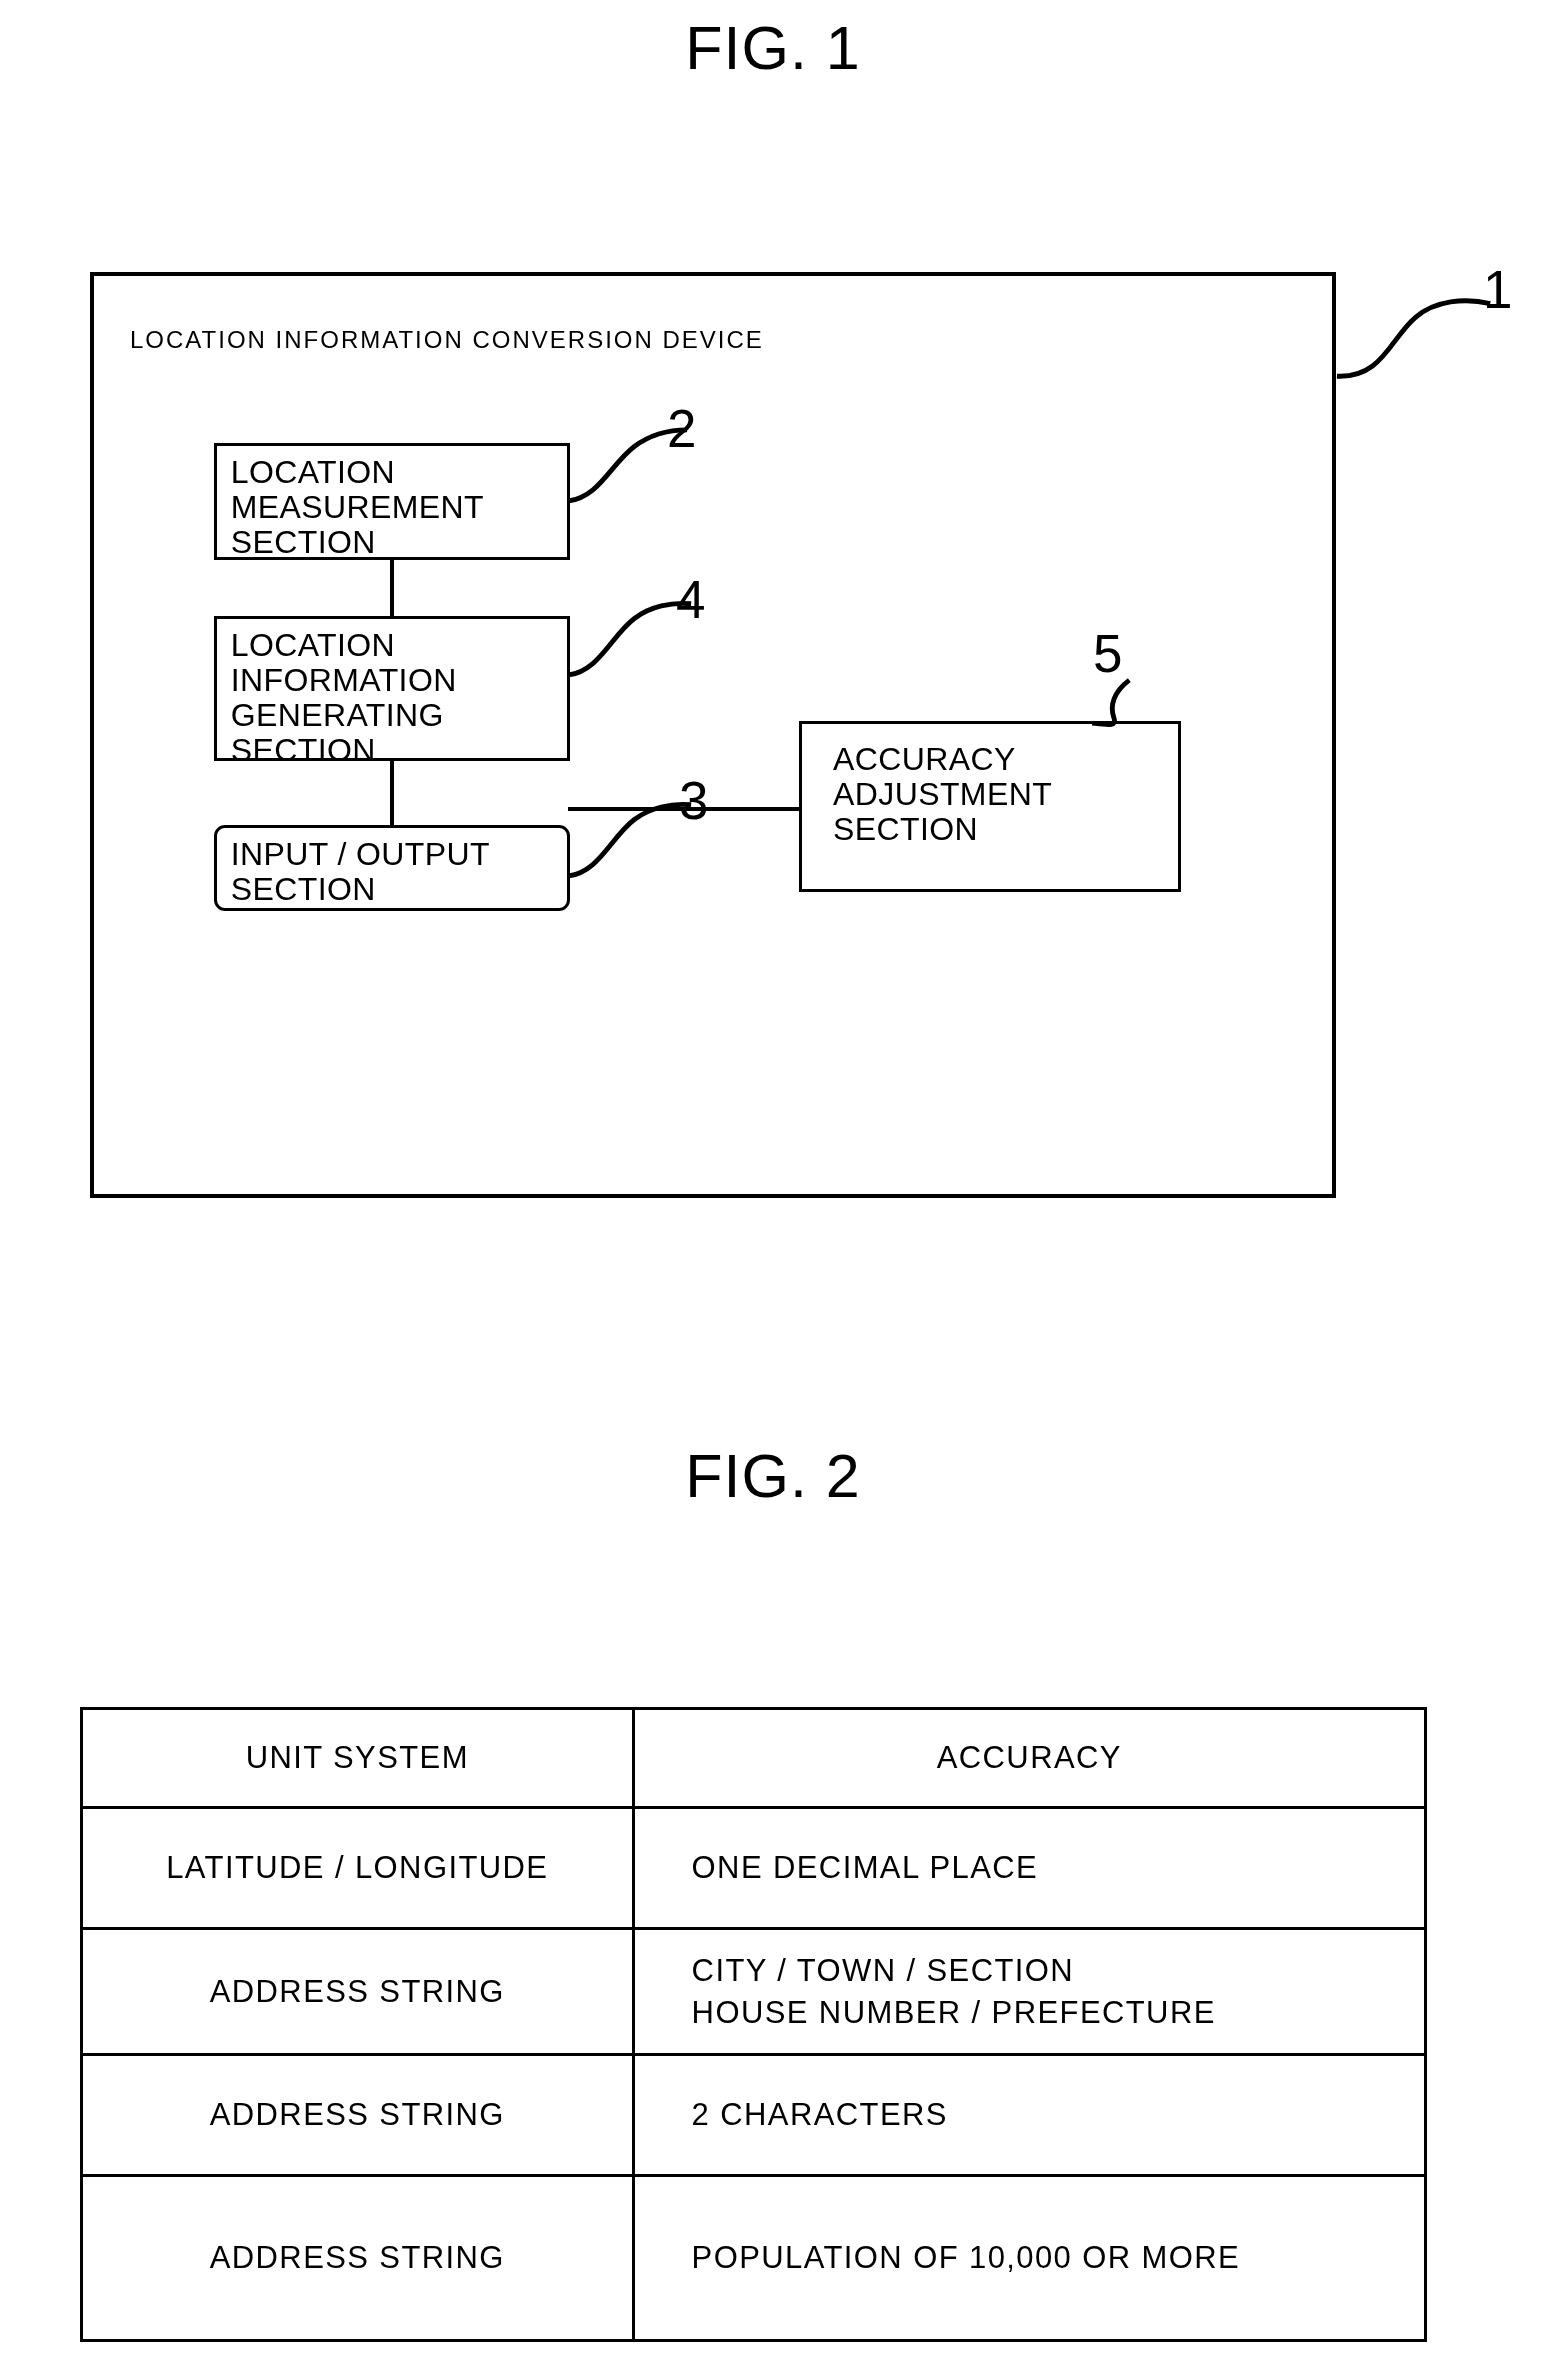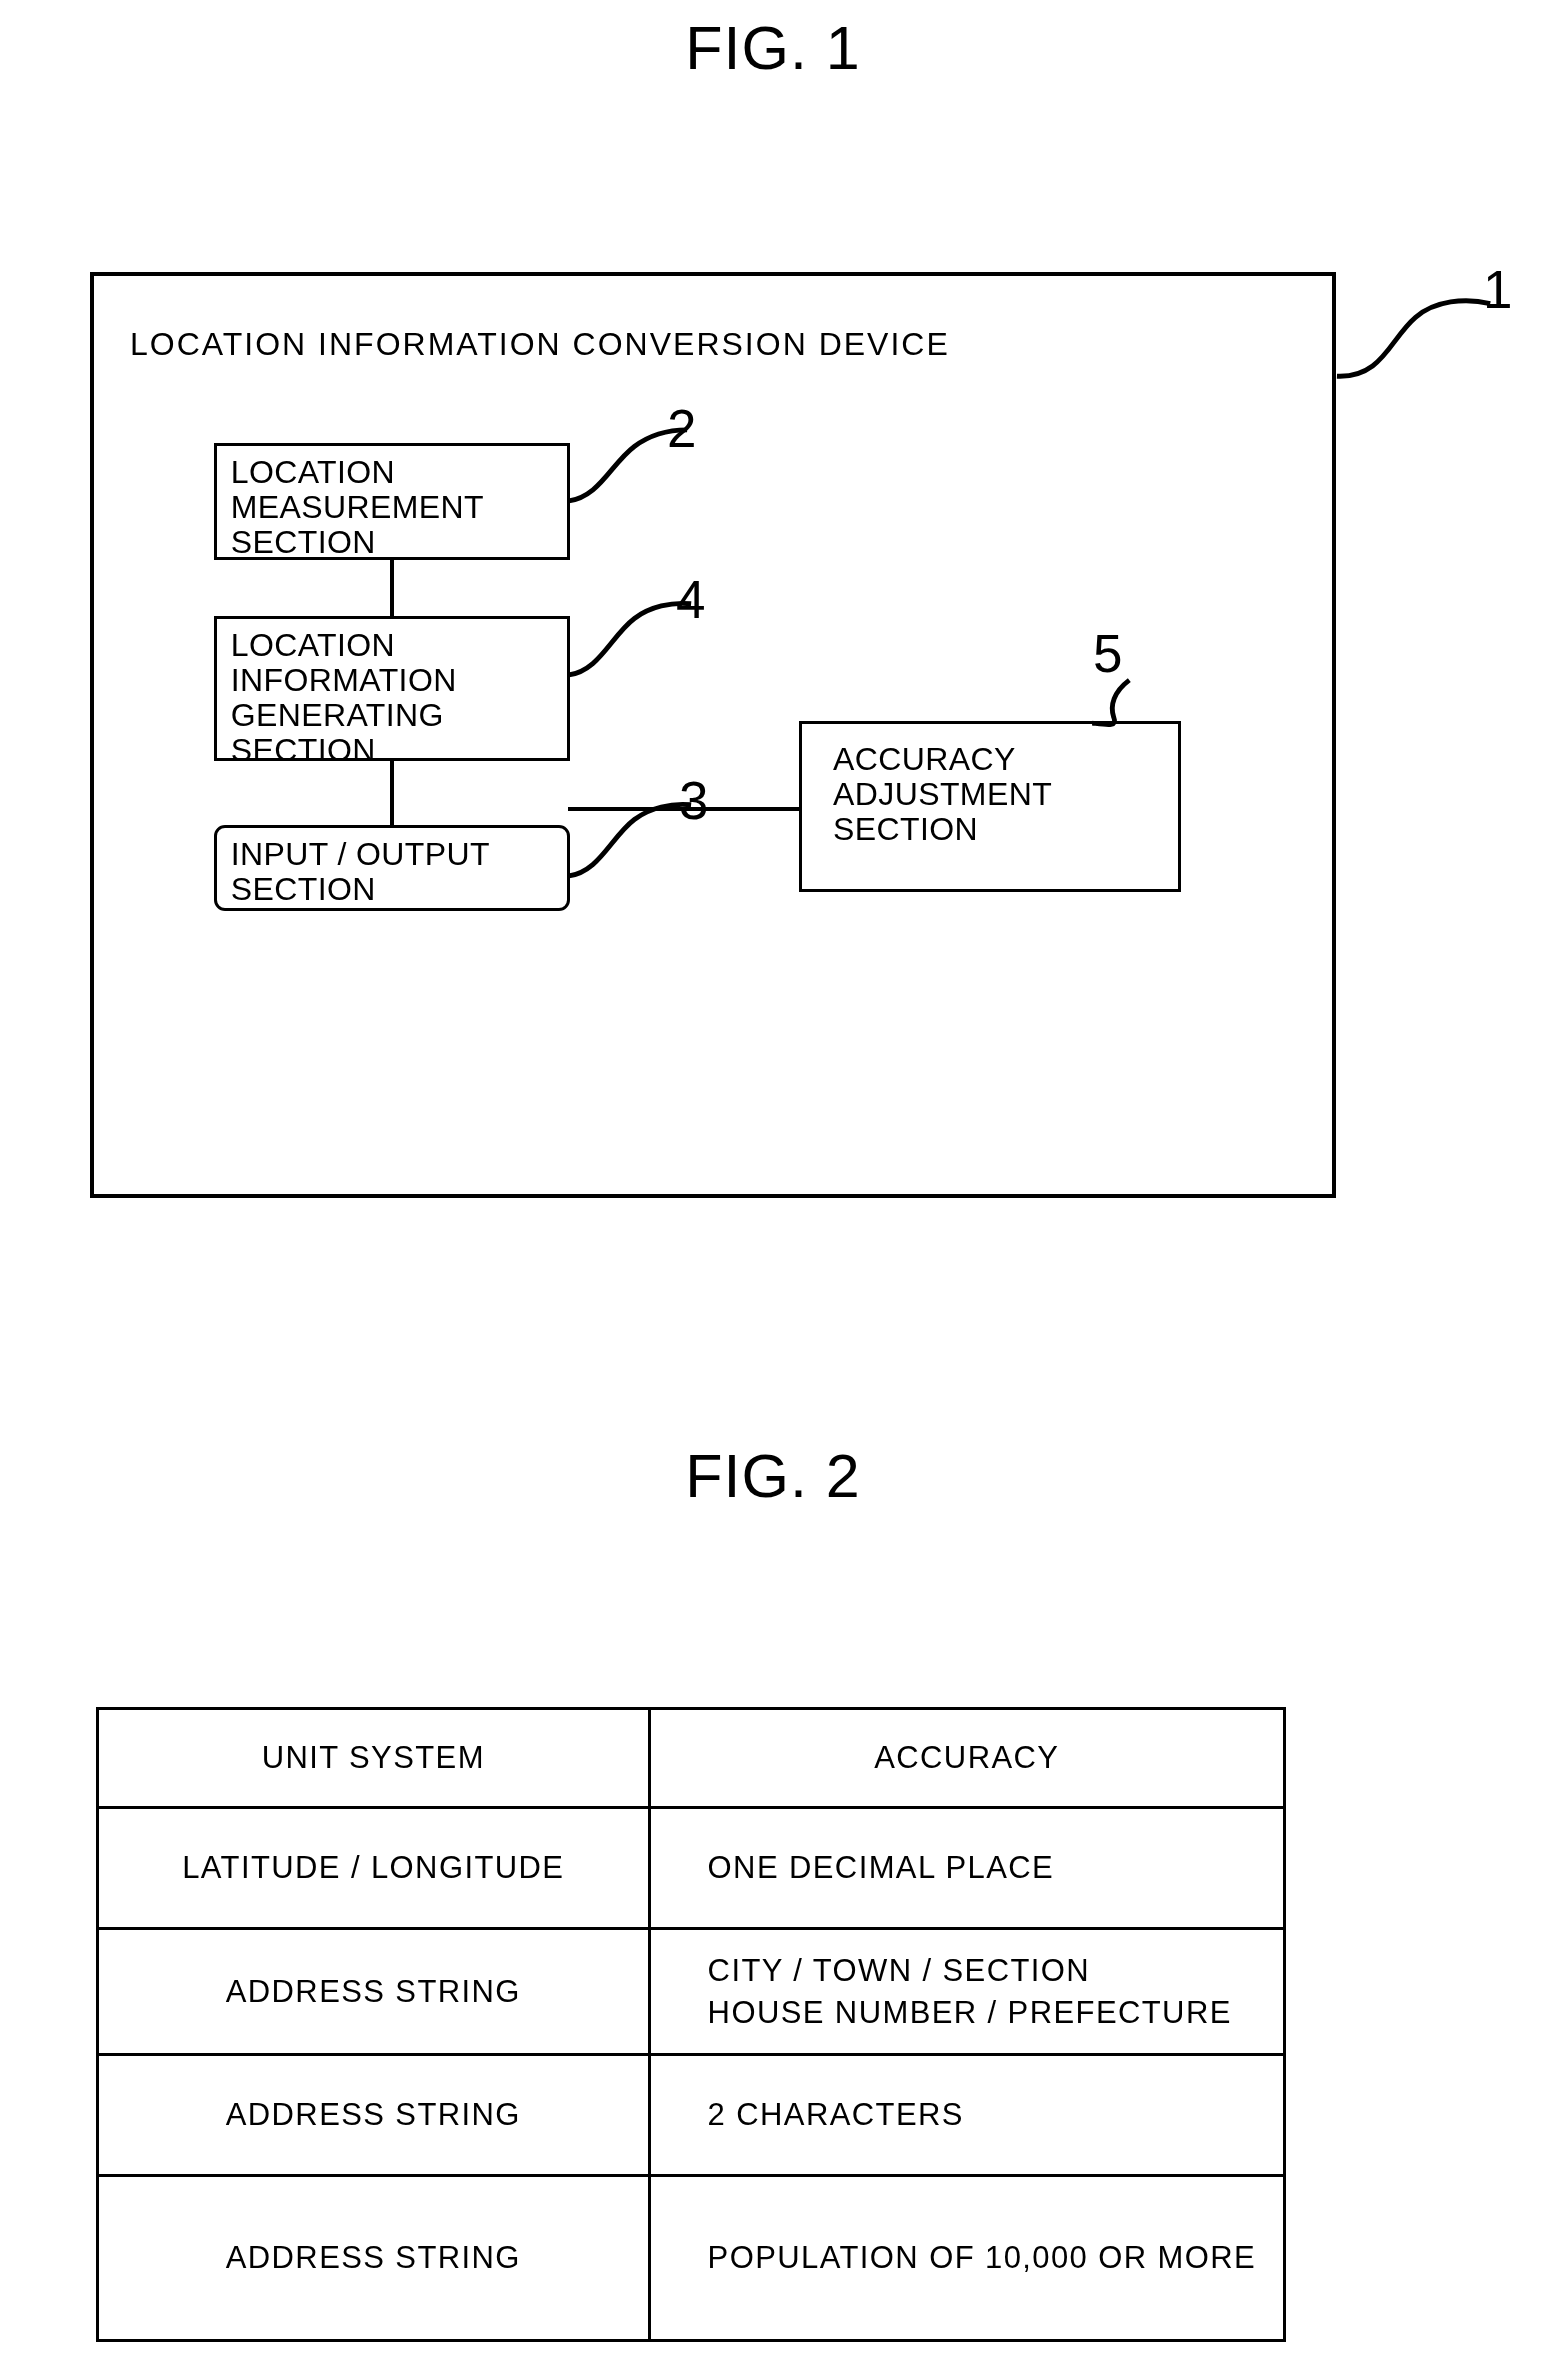--- a/index.html
+++ b/index.html
@@ -40,21 +40,21 @@
     height: 926px;
     border: 4.9px solid #000;
     box-sizing: border-box;
     background: #fff;
   }
 
   #fig1-device-label {
     position: absolute;
     left: 130px;
     top: 326px;
-    font-size: 32px;
+    font-size: 24px;
     letter-spacing: 2px;
     white-space: nowrap;
   }
 
   .blk {
     position: absolute;
     border: 3.9px solid #000;
     box-sizing: border-box;
     background: #fff;
     font-size: 32px;
@@ -95,23 +95,23 @@
   #ref-2 { left: 667px; top: 402px; }
   #ref-4 { left: 676px; top: 573px; }
   #ref-3 { left: 679px; top: 774px; }
   #ref-5 { left: 1093px; top: 627px; }
 
   .leader { position: absolute; overflow: visible; pointer-events: none; }
 
   
   #fig2-table {
     position: absolute;
-    left: 96px;
+    left: 80px;
     top: 1707px;
-    width: 1190px;
+    width: 1347px;
     border-collapse: collapse;
     table-layout: fixed;
     background: #fff;
   }
   #fig2-table td, #fig2-table th {
     border: 3.9px solid #000;
     font-weight: 400;
     font-size: 31px;
     letter-spacing: 1.4px;
     color: #000;

